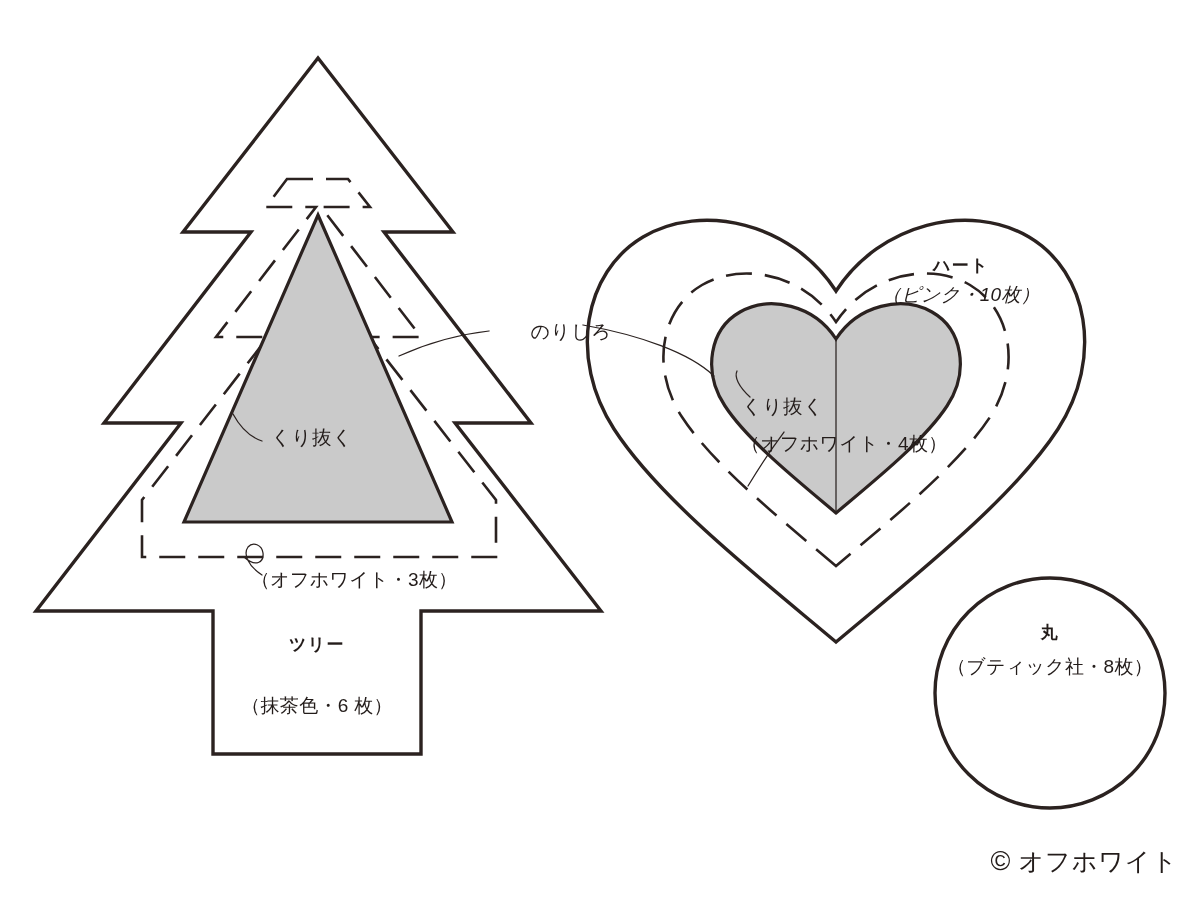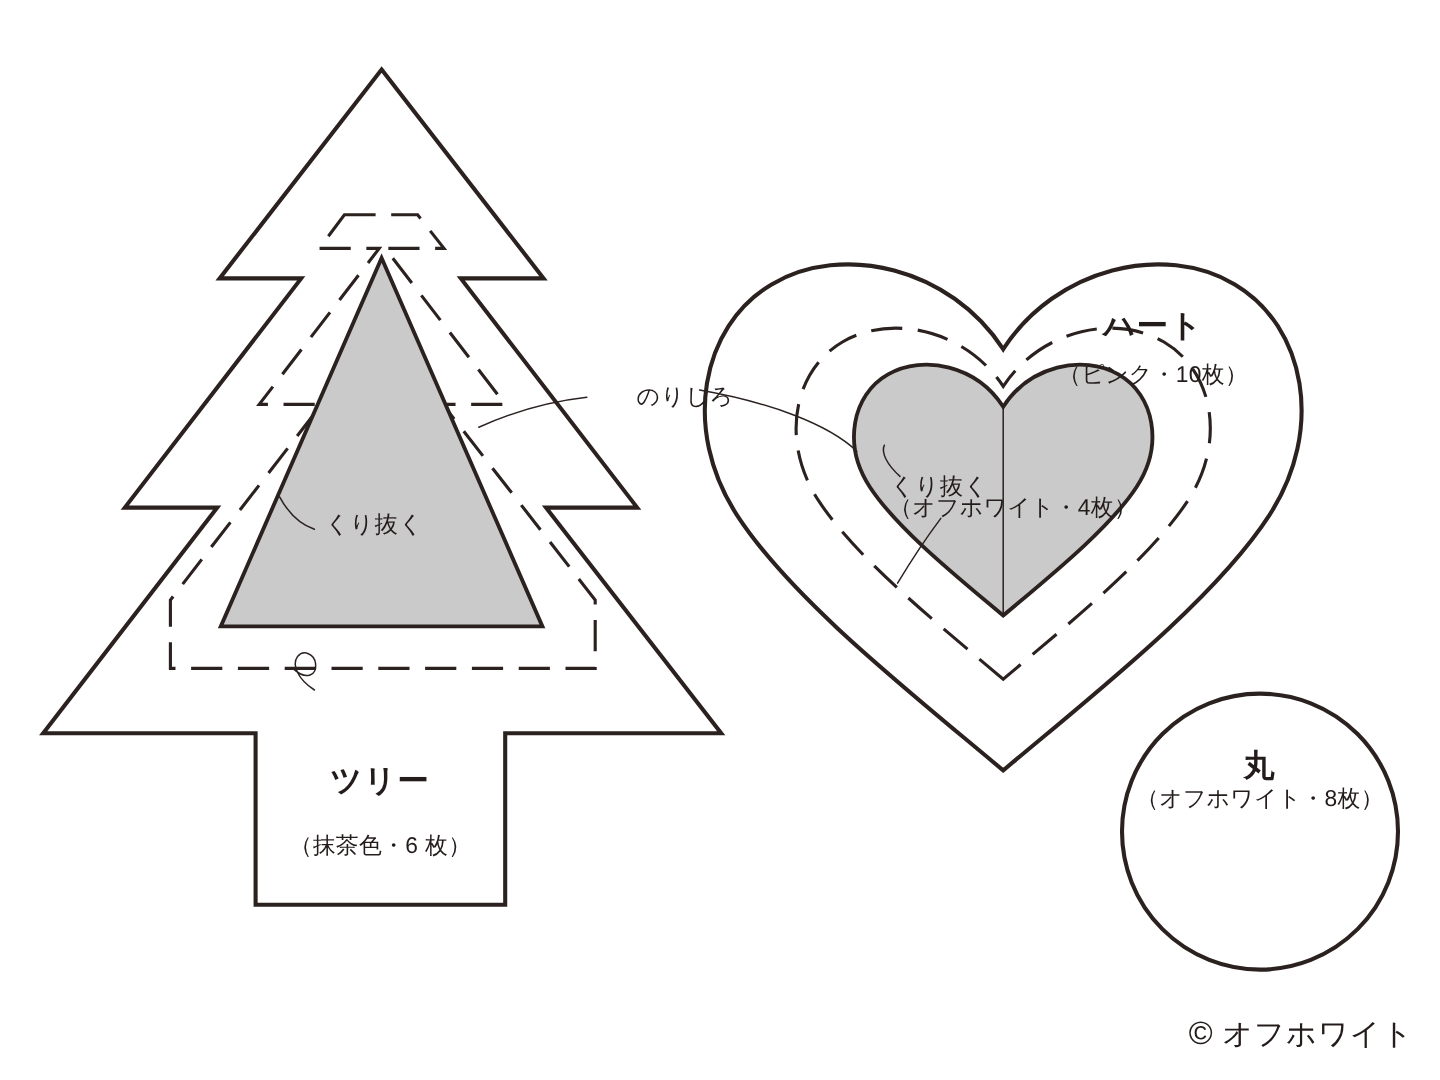--- a/index.html
+++ b/index.html
@@ -57,21 +57,21 @@
   }
   .lbl {
     position: absolute;
     color: #231c1a;
     white-space: nowrap;
     line-height: 1.24;
     letter-spacing: 0.2px;
   }
   .lbl-title {
     font-weight: bold;
-    font-size: 26px;
+    font-size: 17px;
     letter-spacing: 1.4px;
   }
   .lbl-sub {
     font-size: 19px;
     letter-spacing: 0.3px;
   }
   .lbl-note {
     font-size: 19.5px;
     letter-spacing: 0.6px;
   }
@@ -187,37 +187,38 @@
     </g>
 
     <g>
       <circle class="cut-outline" cx="1050" cy="693" r="115"></circle>
     </g>
 
   </svg>
 
   <div class="lbl lbl-note" style="left:271px; top:425px;">くり抜く</div>
 
+  <div class="lbl lbl-sub" style="left:251px; top:568px;">（オフホワイト・3枚）</div>
 
   <div class="lbl lbl-title centered" style="left:317px; top:634px;">ツリー</div>
 
   <div class="lbl lbl-sub centered" style="left:317px; top:662px;margin-top:32px;">（抹茶色・6 枚）</div>
 
   <div class="lbl lbl-glue centered" style="left:535px; top:320px;">のりしろ</div>
 
   <div class="lbl lbl-title centered" style="left:961px; top:255px;">ハート</div>
 
-  <div class="lbl lbl-sub centered" style="left:961px; top:301px;">（ピンク・10枚）</div>
+  <div class="lbl lbl-sub centered" style="left:961px; top:283px;font-style:italic;">（ピンク・10枚）</div>
 
   <div class="lbl lbl-note" style="left:742px; top:394px;">くり抜く</div>
 
-  <div class="lbl lbl-sub" style="left:741px; top:412px;">（オフホワイト・4枚）</div>
+  <div class="lbl lbl-sub" style="left:741px; top:432px;">（オフホワイト・4枚）</div>
 
   <div class="lbl lbl-title centered" style="left:1050px; top:622px;">丸</div>
 
-  <div class="lbl lbl-sub centered" style="left:1050px; top:655px;">（オフホワイト・8枚）</div>
+  <div class="lbl lbl-sub centered" style="left:1050px; top:655px;">（ブティック社・8枚）</div>
 
   <div id="credit">
     <span class="c-mark">©</span>
     <span>オフホワイト</span>
   </div>
 
 </div>
 
 </body></html>

